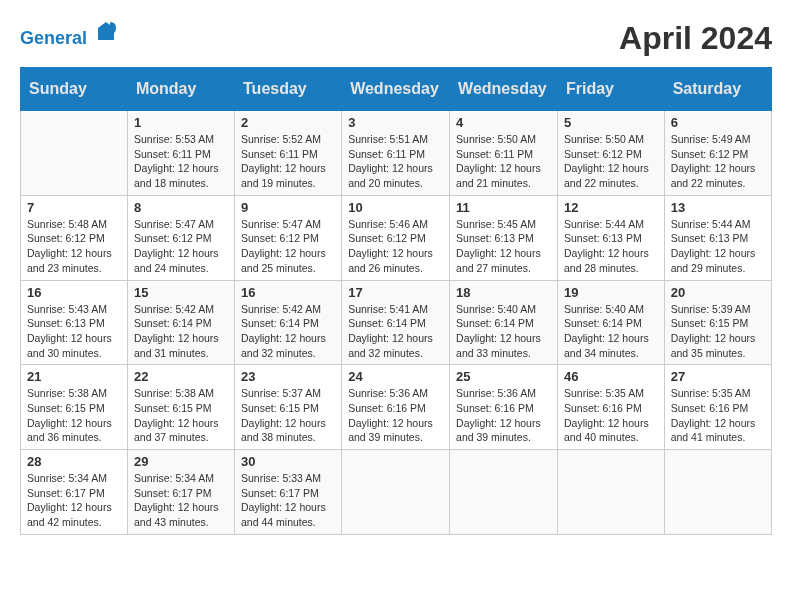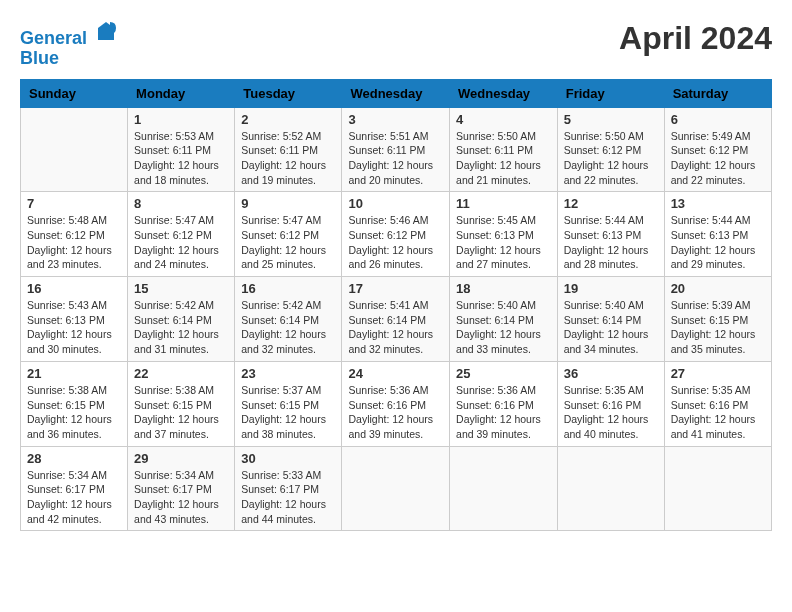--- a/index.html
+++ b/index.html
@@ -47,24 +47,24 @@
       color: #555;
       font-weight: normal;
     }
     .calendar {
       width: 100%;
       border-collapse: collapse;
       font-size: 11px;
     }
     .calendar thead tr th {
       background-color: #1a7cbf;
-      color: #000000;
+      color: #e5e5e5;
       text-align: left;
-      padding: 6px 8px;
-      font-size: 13px;
+      padding: 12px 8px;
+      font-size: 16px;
       font-weight: bold;
       border: 1px solid #1a7cbf;
     }
     .calendar tbody tr td {
       border: 1px solid #ccc;
       vertical-align: top;
       padding: 4px 6px;
       width: 108px;
       min-height: 80px;
       background: #fff;
@@ -101,23 +101,20 @@
   <div class="logo">
     <div>
       <div style="display:flex;align-items:flex-end;">
         <div class="logo-text">
           <span>General</span>
           <svg class="logo-icon" viewBox="0 0 24 24" fill="#1a7cbf">
             <path d="M12 2 L20 8 L20 20 L4 20 L4 8 Z" fill="#1a7cbf"></path>
             <path d="M16 2 Q22 2 22 8 Q22 14 16 14 L16 2Z" fill="#1a7cbf"></path>
           </svg>
         </div>
-      </div>
-      <div class="logo-text">
-        <span>Blue</span>
       </div>
     </div>
   </div>
   <div class="title-section">
     <h1>April 2024</h1>
   </div>
 </div>
 
 <table class="calendar">
   <thead>
@@ -234,21 +231,21 @@
         </td>
         <td>
           <span class="day-number">24</span>
           <div class="day-info">Sunrise: 5:36 AM<br>Sunset: 6:16 PM<br>Daylight: 12 hours<br>and 39 minutes.</div>
         </td>
         <td>
           <span class="day-number">25</span>
           <div class="day-info">Sunrise: 5:36 AM<br>Sunset: 6:16 PM<br>Daylight: 12 hours<br>and 39 minutes.</div>
         </td>
         <td>
-          <span class="day-number">36</span>
+          <span class="day-number">46</span>
           <div class="day-info">Sunrise: 5:35 AM<br>Sunset: 6:16 PM<br>Daylight: 12 hours<br>and 40 minutes.</div>
         </td>
         <td>
           <span class="day-number">27</span>
           <div class="day-info">Sunrise: 5:35 AM<br>Sunset: 6:16 PM<br>Daylight: 12 hours<br>and 41 minutes.</div>
         </td>
       </tr>
       <tr>
         <td>
           <span class="day-number">28</span>

